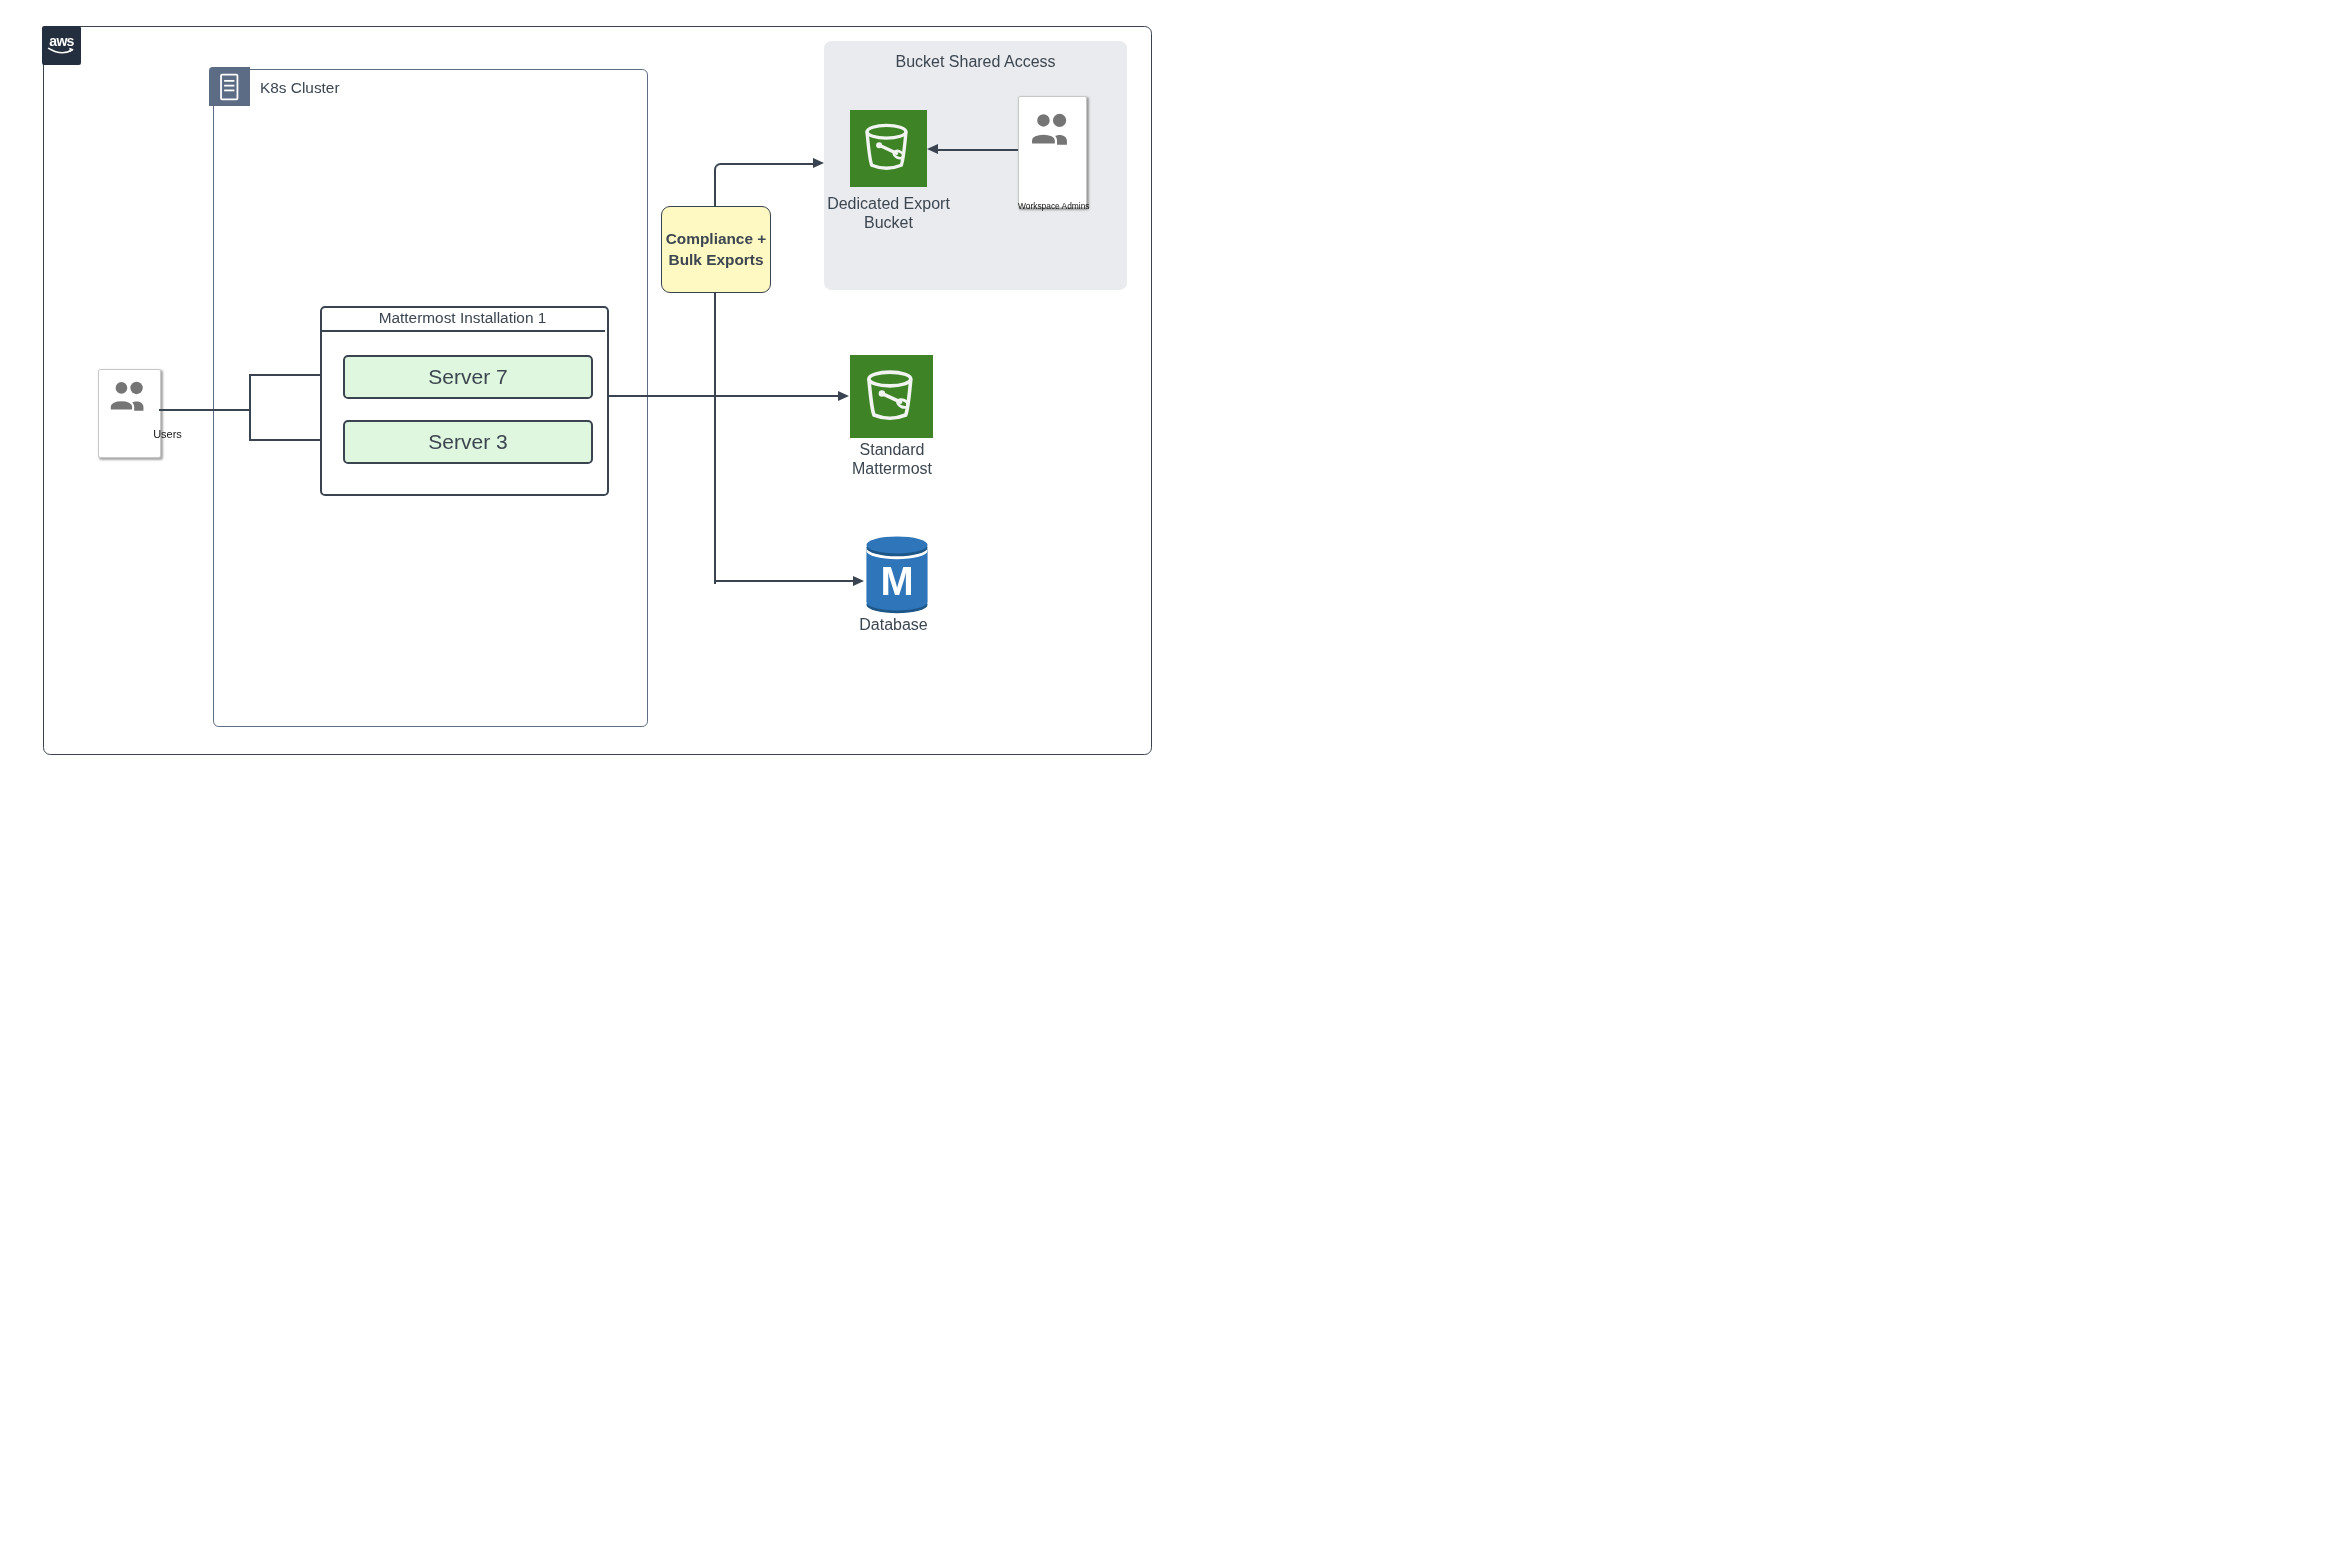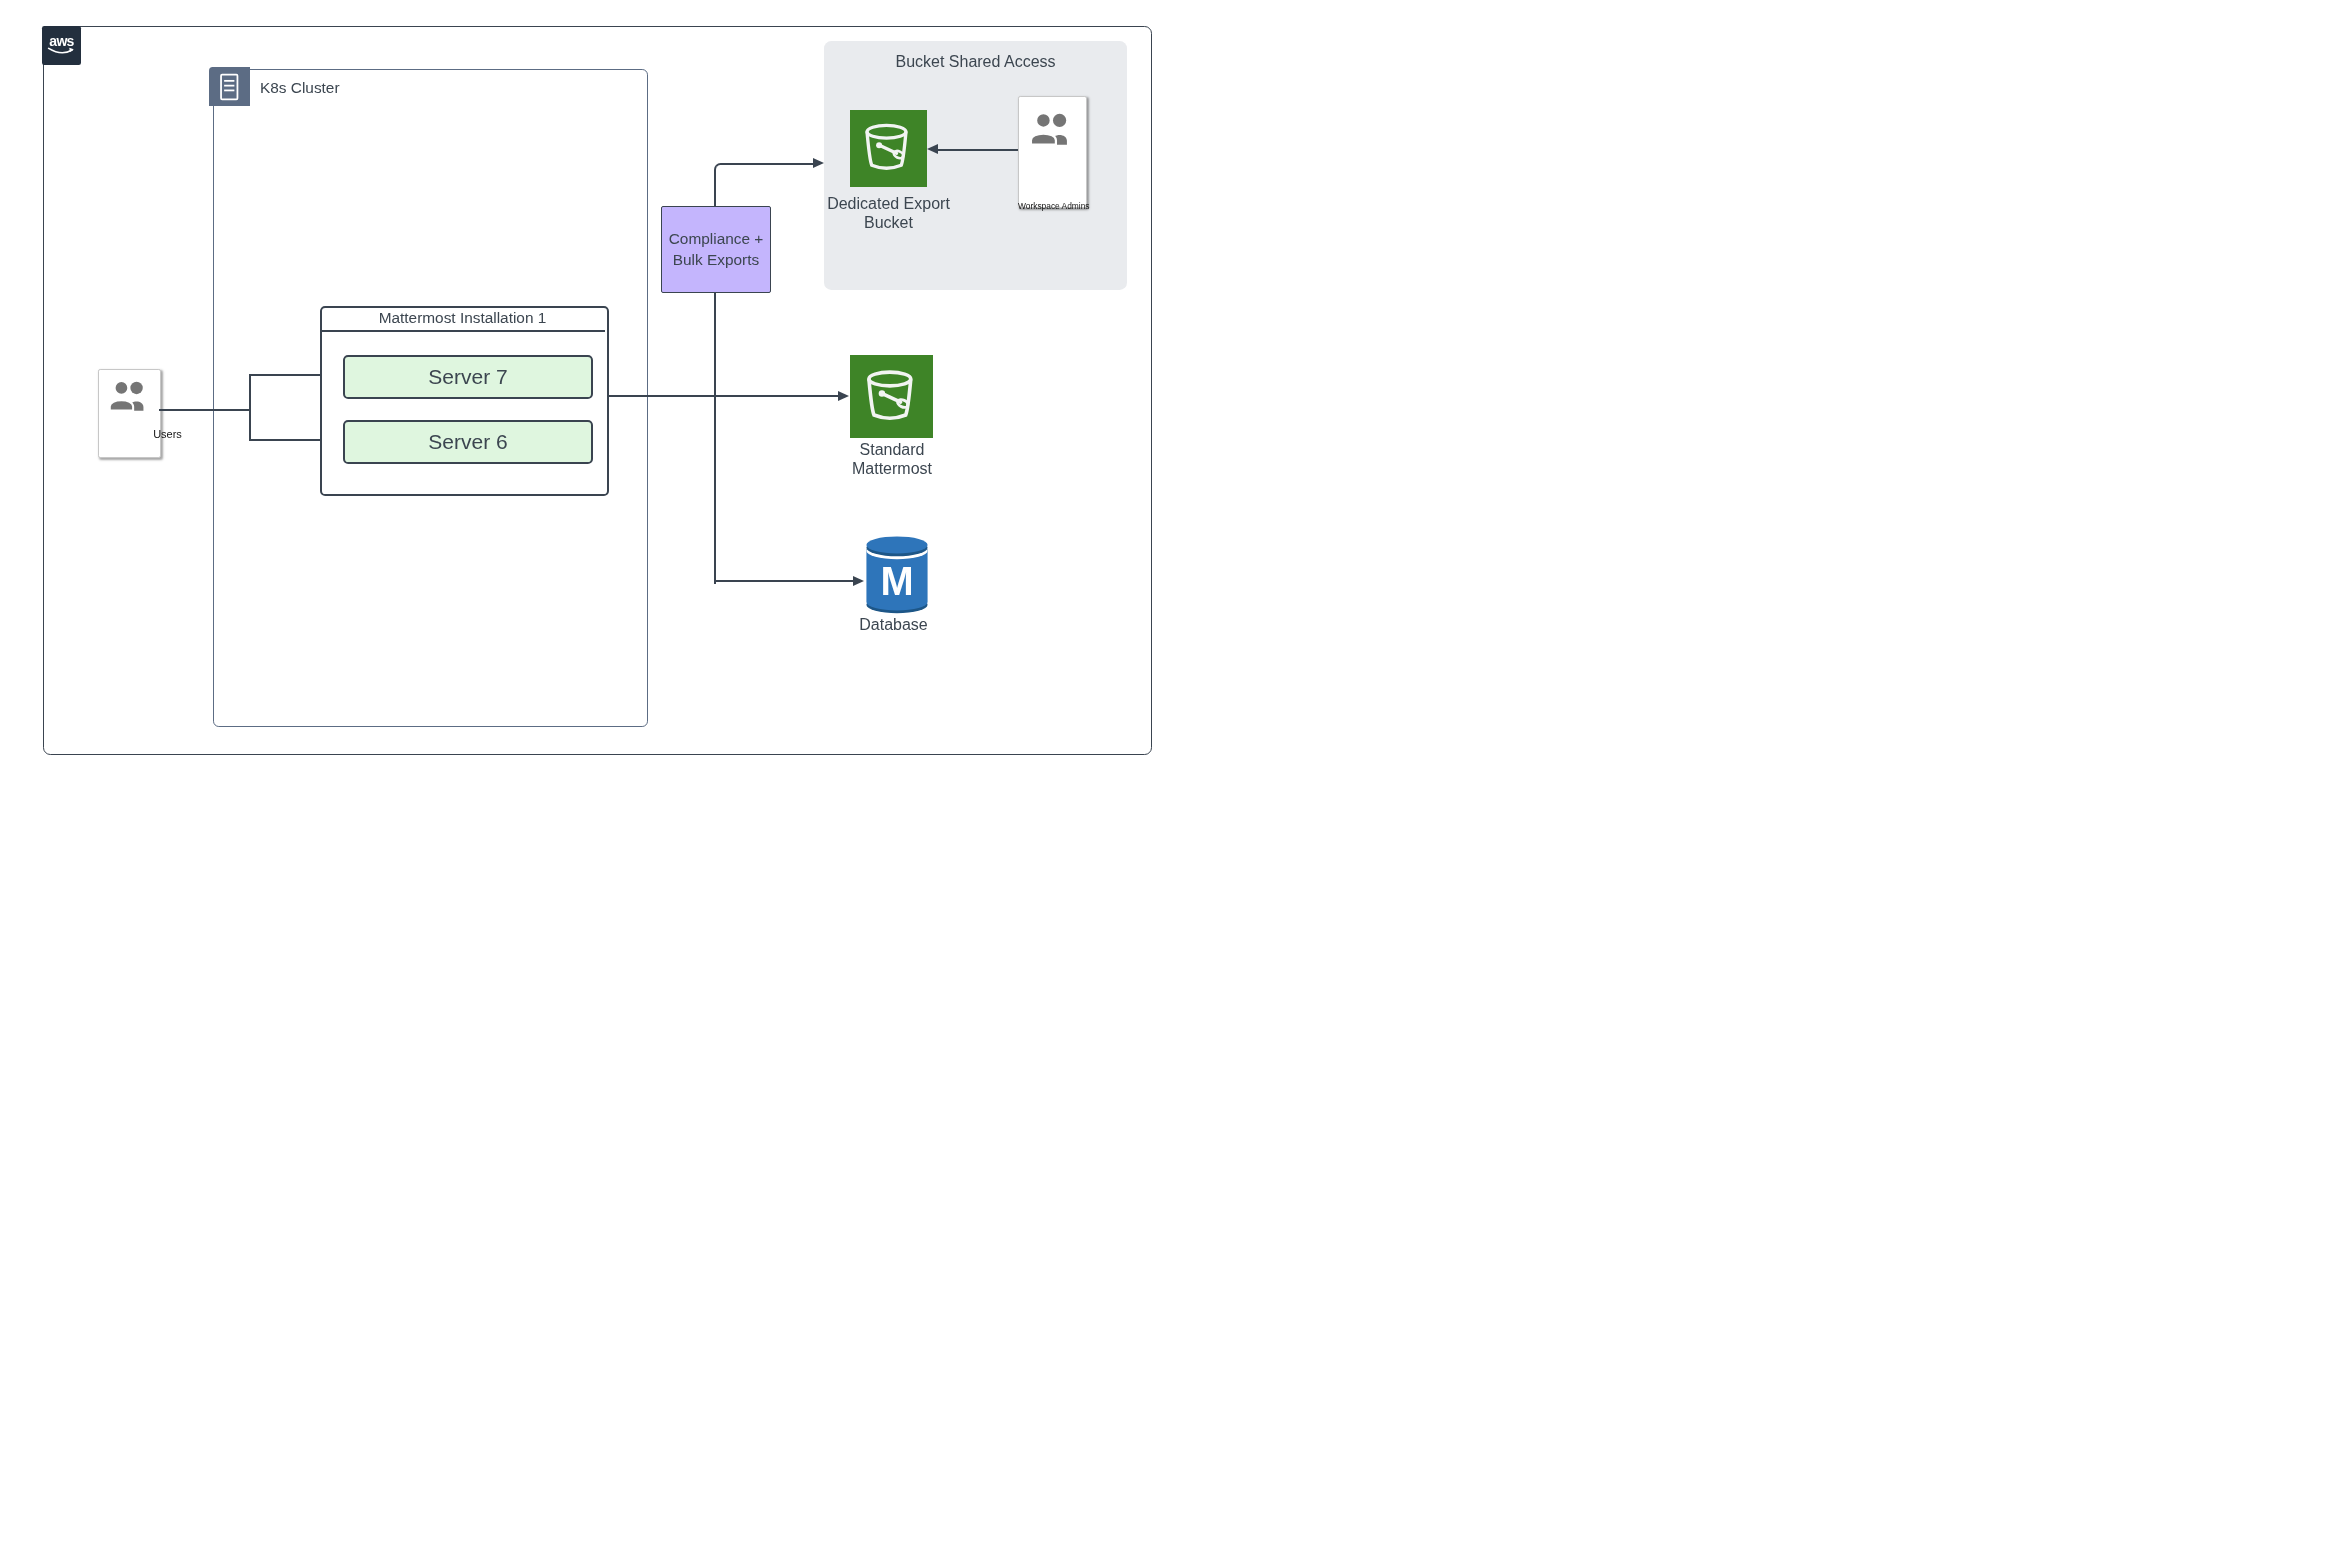--- a/index.html
+++ b/index.html
@@ -30,22 +30,22 @@
   .server{left:327px;width:246px;height:40px;background:#DFF6DF;border:2.2px solid #3A4450;border-radius:5.1px;
     display:flex;align-items:center;justify-content:center;font-size:21px;z-index:3;}
   .server-1{top:355px;} .server-2{top:420px;}
   
   .hline{height:0;border-top:2.2px solid #3A4450;}
   .vline{width:0;border-left:2.2px solid #3A4450;}
   .arrow-right{width:0;height:0;border-top:5.8px solid transparent;border-bottom:5.8px solid transparent;border-left:11.7px solid #3A4450;}
   .arrow-left{width:0;height:0;border-top:5.8px solid transparent;border-bottom:5.8px solid transparent;border-right:11.7px solid #3A4450;}
   .trunk{left:698px;top:163px;width:100px;height:419px;border-left:2.2px solid #3A4450;border-top:2.2px solid #3A4450;border-top-left-radius:6.6px;}
   
-  .compliance-box{left:645px;top:206px;width:108px;height:85px;background:#c4b5fd;border:1.5px solid #3A4450;border-radius:2px;
-    display:flex;align-items:center;justify-content:center;text-align:center;font-size:15.4px;line-height:1.35;z-index:2;}
+  .compliance-box{left:645px;top:206px;width:108px;height:85px;background:#fef9c3;border:1.5px solid #3A4450;border-radius:9px;
+    display:flex;align-items:center;justify-content:center;text-align:center;font-size:15.4px;line-height:1.35;z-index:2;font-weight:bold;}
   
   .dsa-box{left:808px;top:41px;width:303px;height:249px;background:#E9EBEE;border-radius:7.3px;}
   .dsa-title{left:808px;top:53px;width:303px;text-align:center;font-size:16px;}
   .green-tile{background:#3E8427;display:flex;align-items:center;justify-content:center;}
   .dexport-tile{left:834px;top:110px;width:77px;height:77px;}
   .dexport-label{left:792px;top:194px;width:161px;text-align:center;font-size:16px;line-height:1.2;}
   .admins-card{left:1002px;top:96px;width:67px;height:110px;}
   .admins-icon{left:1012px;top:111px;}
   .admins-label{left:1002px;top:201px;width:67px;text-align:center;font-size:8.4px;color:#151515;white-space:nowrap;}
   
@@ -103,21 +103,21 @@
   <div class="abs arrow-right" style="left:797px;top:158px;"></div>
   <div class="abs hline" style="left:698px;top:580px;width:140px;"></div>
   <div class="abs arrow-right" style="left:837px;top:576px;"></div>
 
   <div class="abs hline" style="left:589px;top:395px;width:235px;"></div>
   <div class="abs arrow-right" style="left:822px;top:391px;"></div>
 
   <div class="abs mm-box"></div>
   <div class="abs mm-title">Mattermost Installation 1</div>
   <div class="abs server server-1">Server 7</div>
-  <div class="abs server server-2">Server 6</div>
+  <div class="abs server server-2">Server 3</div>
 
   <div class="abs compliance-box">Compliance + Bulk Exports</div>
 
   <div class="abs dsa-box"></div>
   <div class="abs dsa-title">Bucket Shared Access</div>
 
   <div class="abs green-tile dexport-tile">
     <svg width="67" height="67" viewBox="0 0 100 100">
       <ellipse cx="47" cy="25" rx="29" ry="9.5" fill="none" stroke="#F2F4F2" stroke-width="5"></ellipse>
       <path d="M18,26 C20,48 22,68 25,75 Q47,84 69,75 C72,68 74,48 76,26" fill="none" stroke="#F2F4F2" stroke-width="5" stroke-linecap="round"></path>

